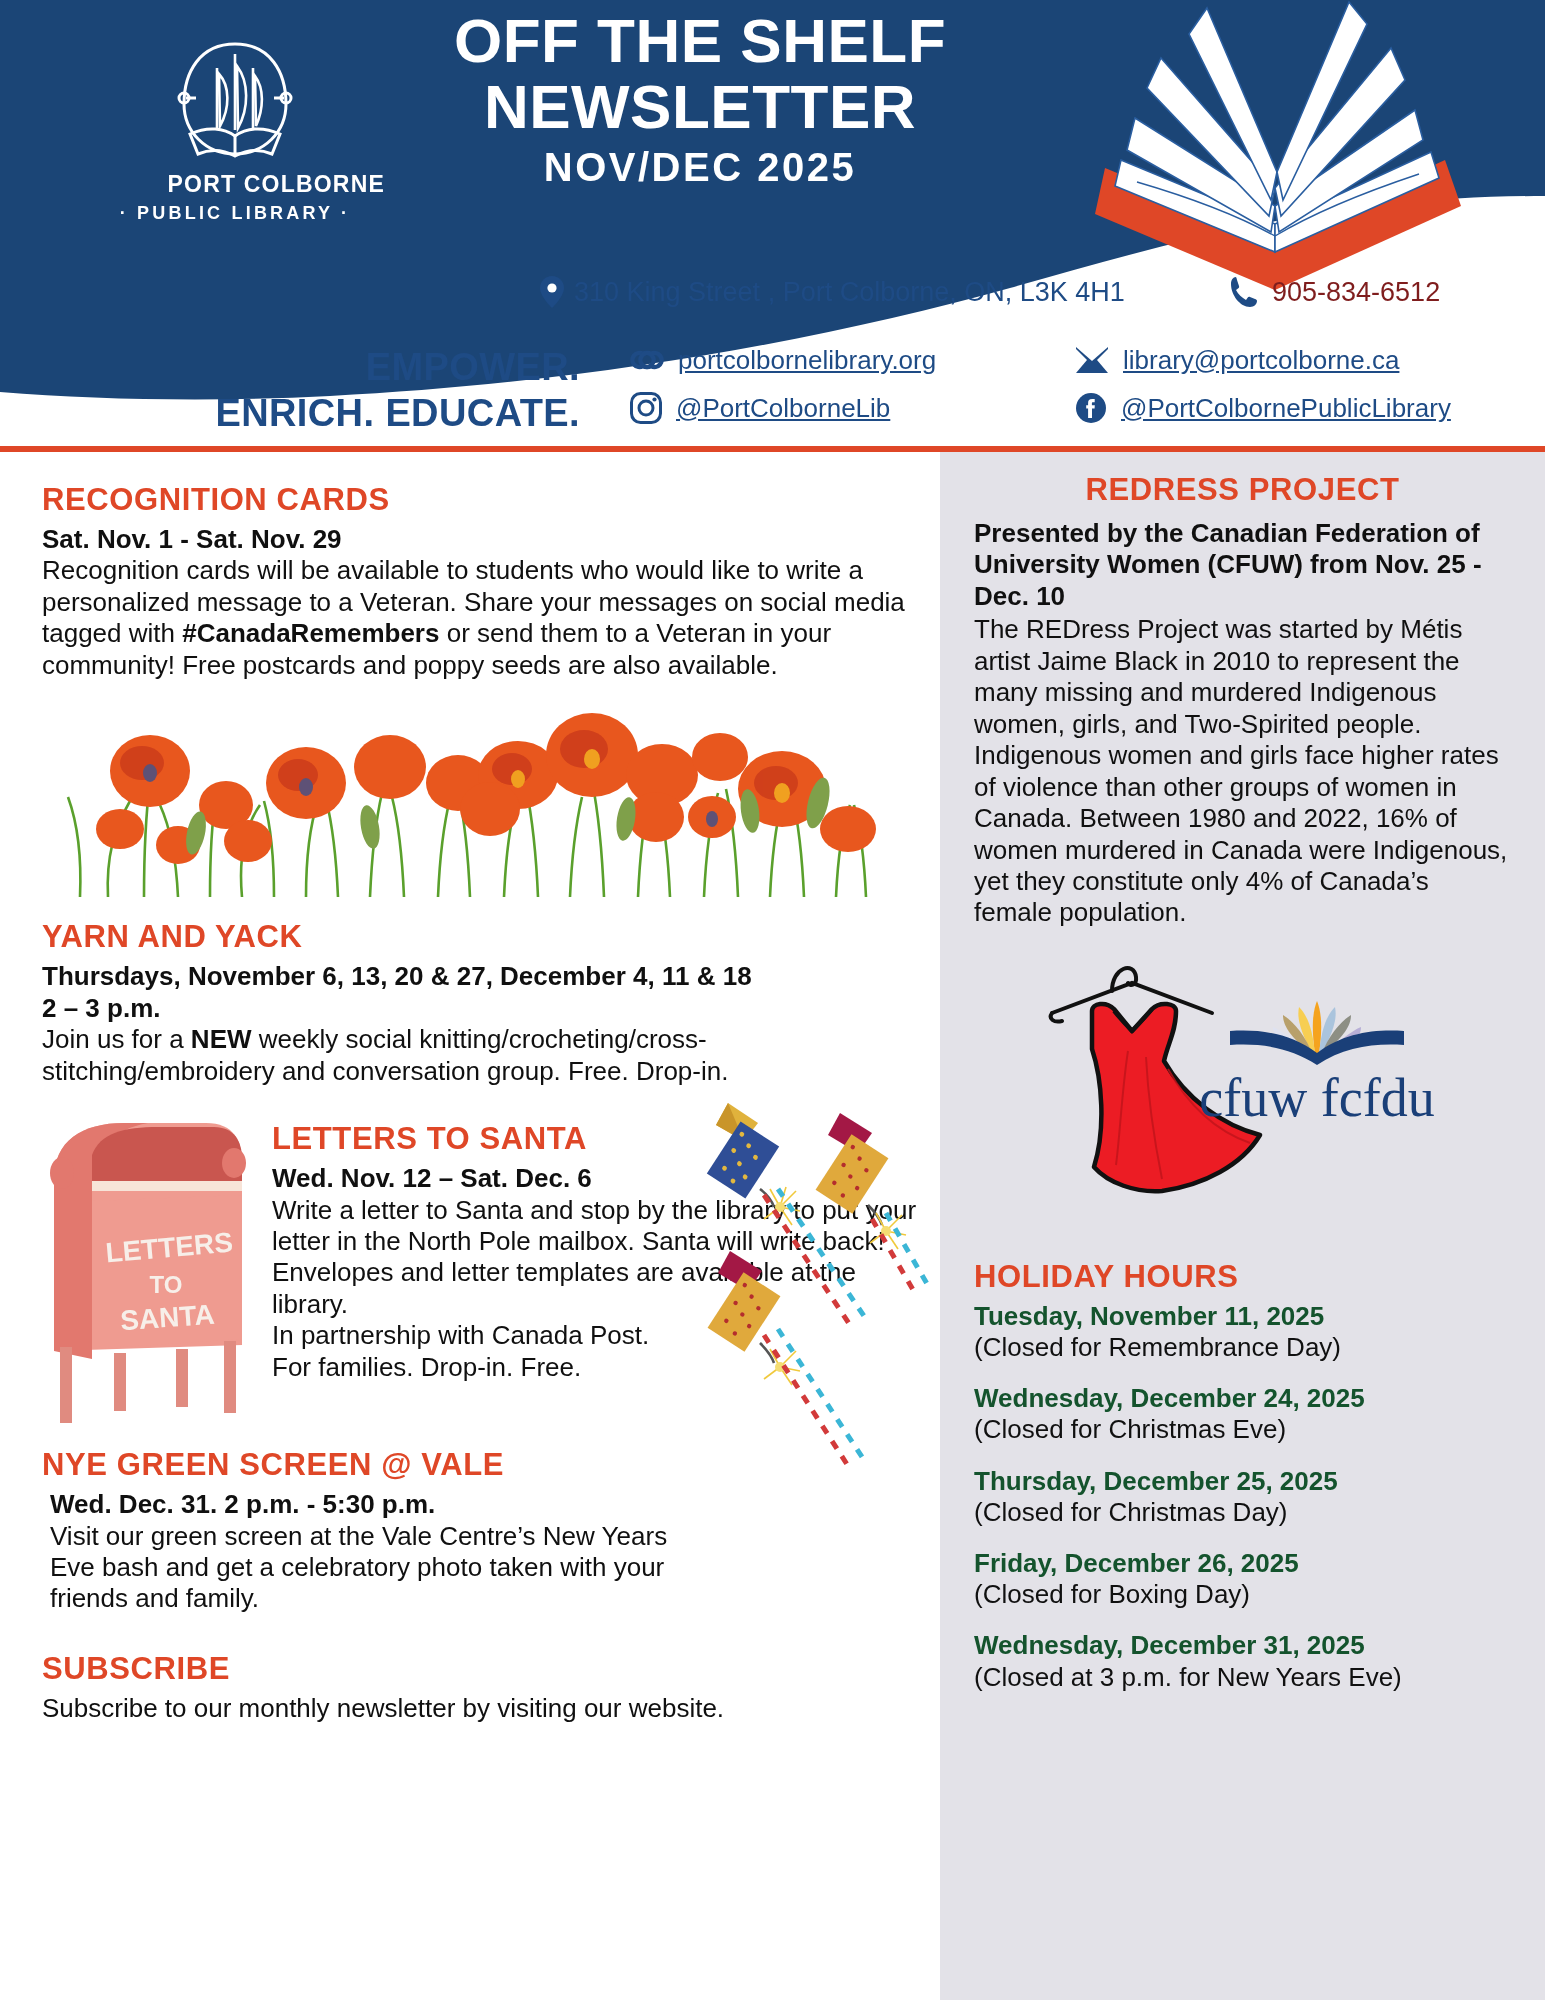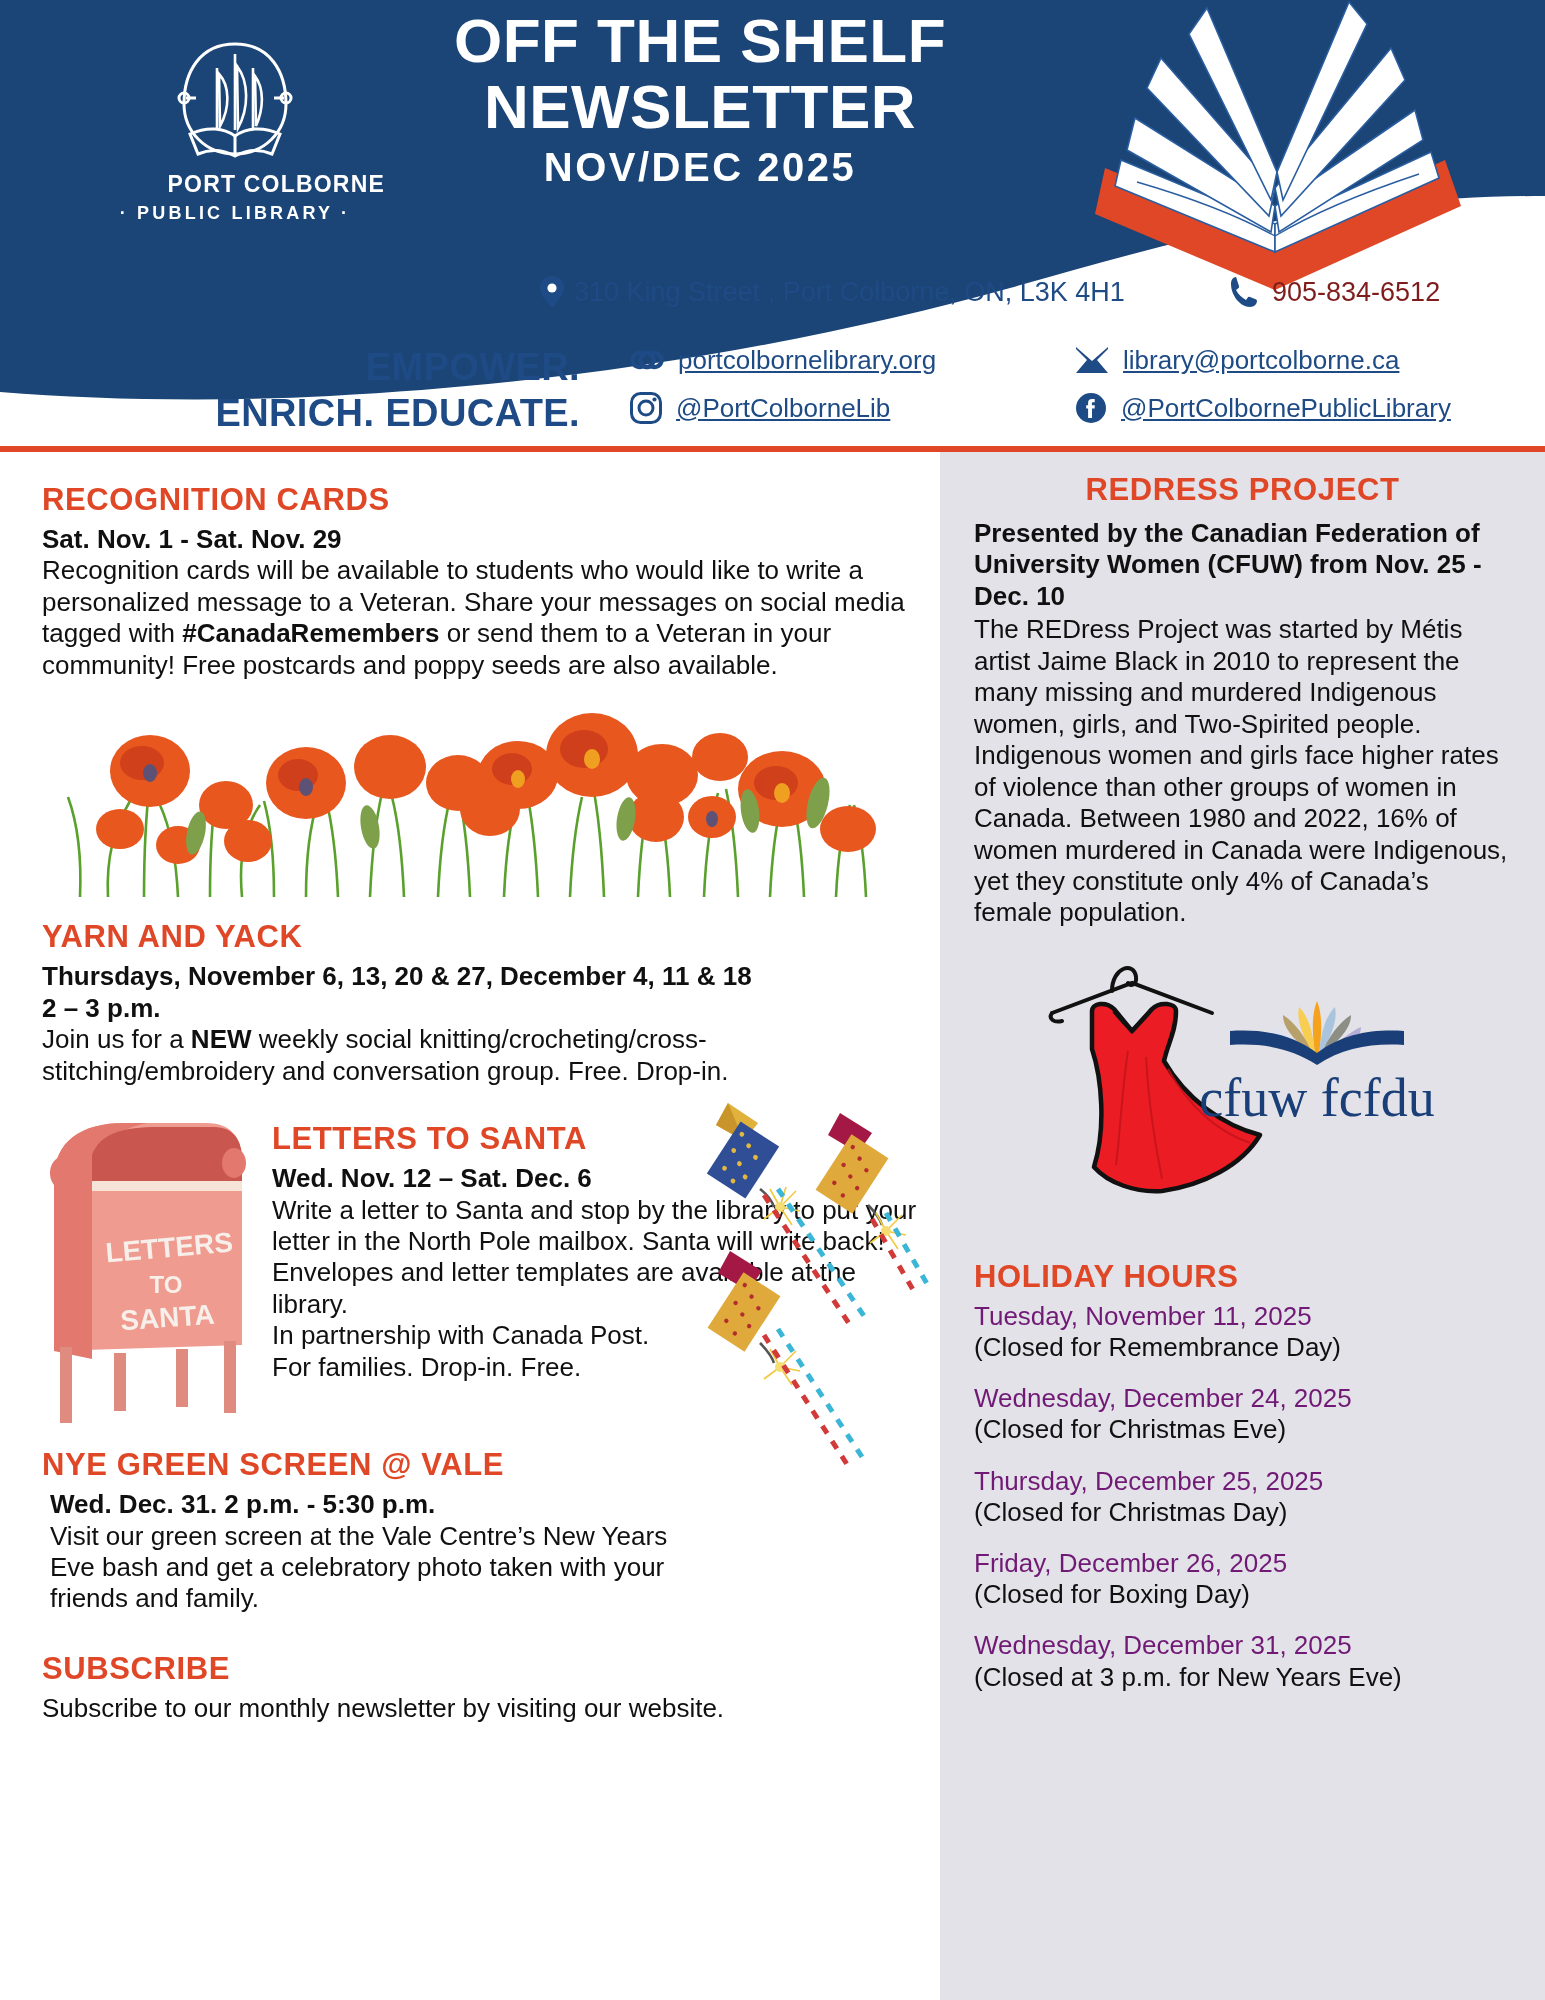--- a/index.html
+++ b/index.html
@@ -201,21 +201,21 @@
     font-family: "Liberation Serif", serif;
     font-size: 54px;
     color: #1a3f78;
     letter-spacing: 0px;
     line-height: 1;
     margin-top: 2px;
     white-space: nowrap;
   }
 
   .hh-item { margin-top: 20px; }
-  .hh-date { font-size: 26px; font-weight: normal; color: #701a75; line-height: 1.2; }
+  .hh-date { font-size: 26px; font-weight: bold; color: #14532d; line-height: 1.2; }
   .hh-note { font-size: 26px; color: #101010; line-height: 1.2; }
 </style>
 </head>
 <body>
 
 <div id="page">
 
   <div id="header">
 
     <div id="header-blue">

